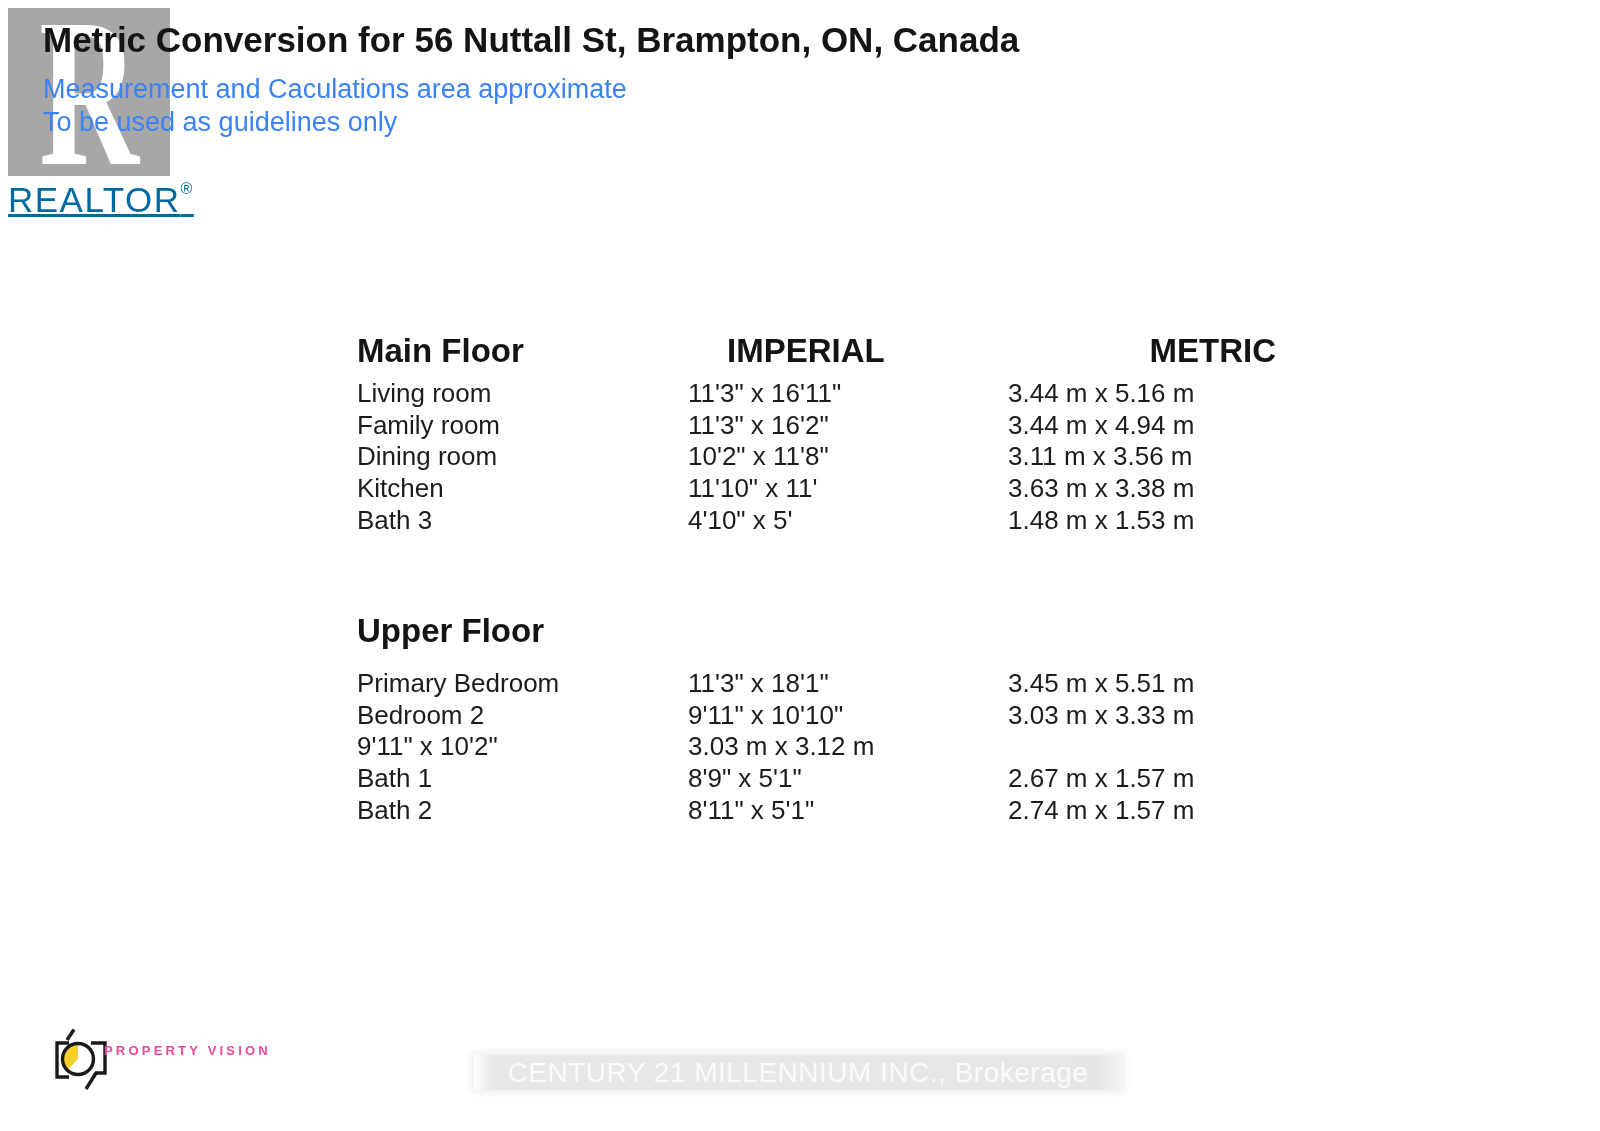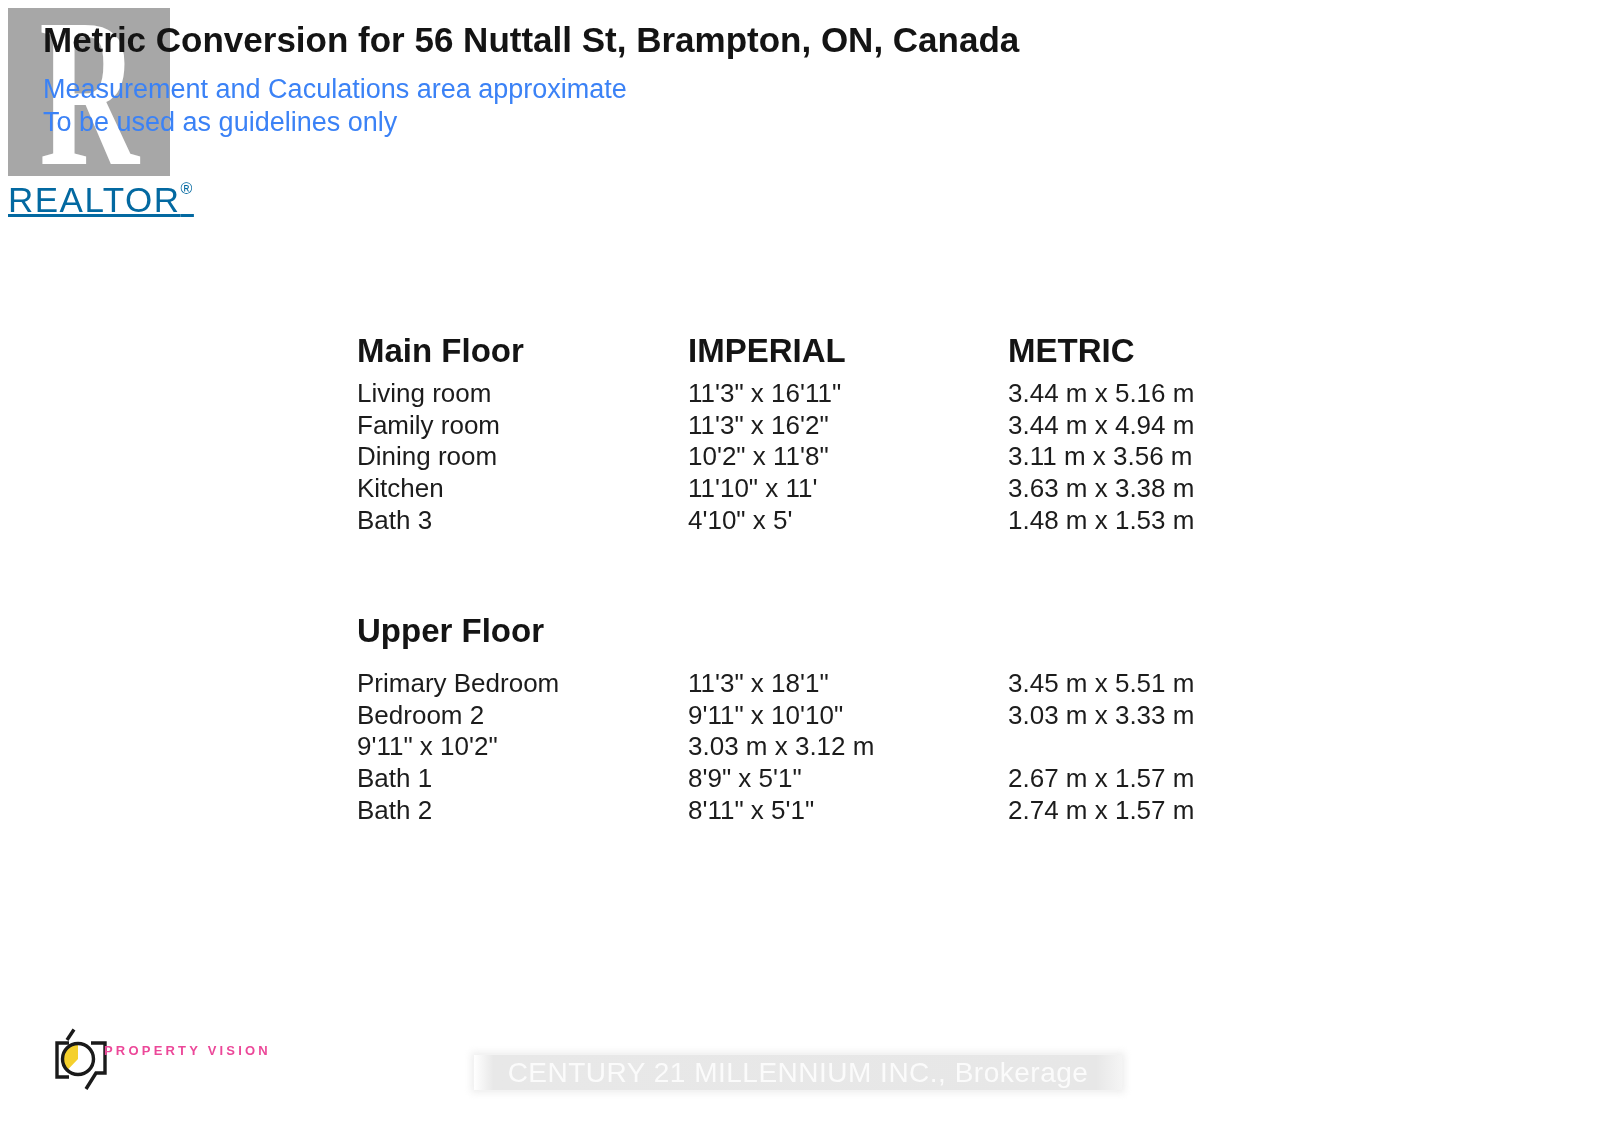--- a/index.html
+++ b/index.html
@@ -35,23 +35,24 @@
     font-size:27px; line-height:33px; color:#3b82f6;
   }
 
   
   .meas-table { position:absolute; left:357px; top:330px; width:940px; }
   .section-2 { position:absolute; left:357px; top:610px; width:940px; }
   .head-row {
     display:grid; grid-template-columns:331px 320px 190px;
     font-size:33px; font-weight:bold; line-height:42px; color:#141414;
     margin-bottom:6px;
+    gap:39px;
   }
   .section-2 .head-row { margin-bottom:16px; }
-  .head-metric { text-align:left; }
+  .head-metric { text-align:right; }
   .t-row {
     display:grid; grid-template-columns:331px 320px 240px;
     font-size:26px; line-height:31.7px; color:#1c1c1c;
   }
 
   
   .pv-logo { position:absolute; left:45px; top:1026px; }
   .pv-label {
     position:absolute; left:104px; top:1043px;
     font-size:13px; font-weight:bold; letter-spacing:3.2px; color:#ec4899;

